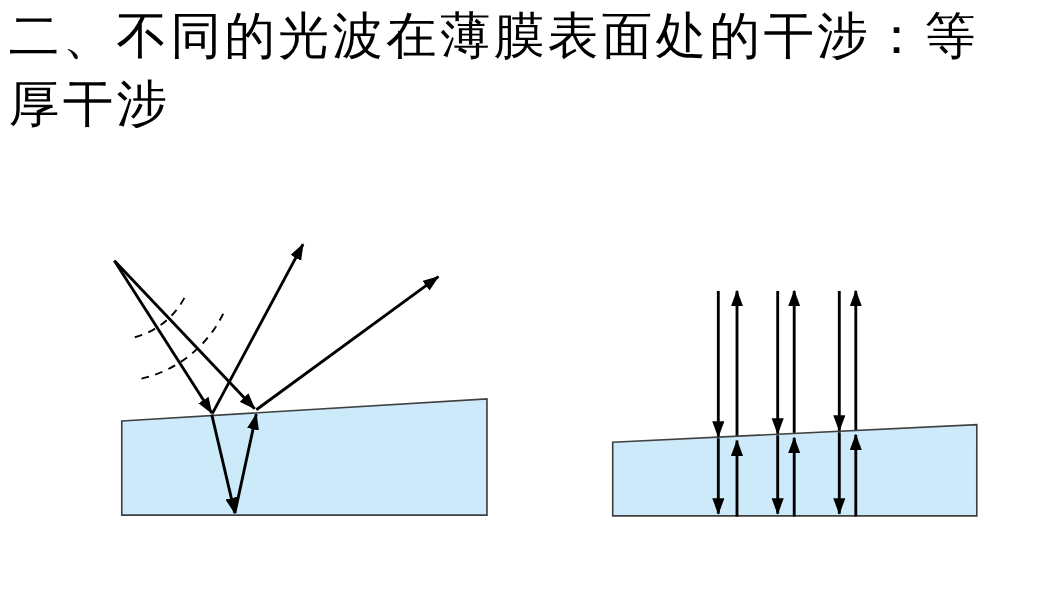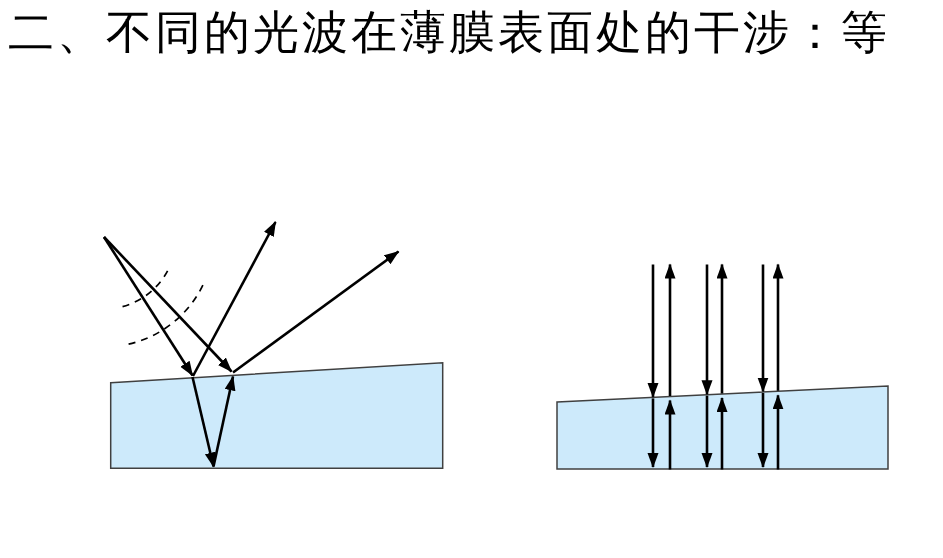--- a/index.html
+++ b/index.html
@@ -54,20 +54,21 @@
   }
   .arrowhead { fill: var(--ray, #000000); }
 </style>
 </head>
 <body>
 
 <div class="slide">
 
   <div class="slide-title">
     <span class="title-line">二、不同的光波在薄膜表面处的干涉：等</span>
+    <span class="title-line">厚干涉</span>
   </div>
 
   <svg class="diagram-canvas" viewBox="0 0 943 558" xmlns="http://www.w3.org/2000/svg">
     <defs>
       <marker id="arrow" markerUnits="userSpaceOnUse" markerWidth="16" markerHeight="13" refX="14" refY="5.5" orient="auto">
         <path class="arrowhead" d="M0,0 L15,5.5 L0,11 Z"></path>
       </marker>
     </defs>
     <g>
         <g>

